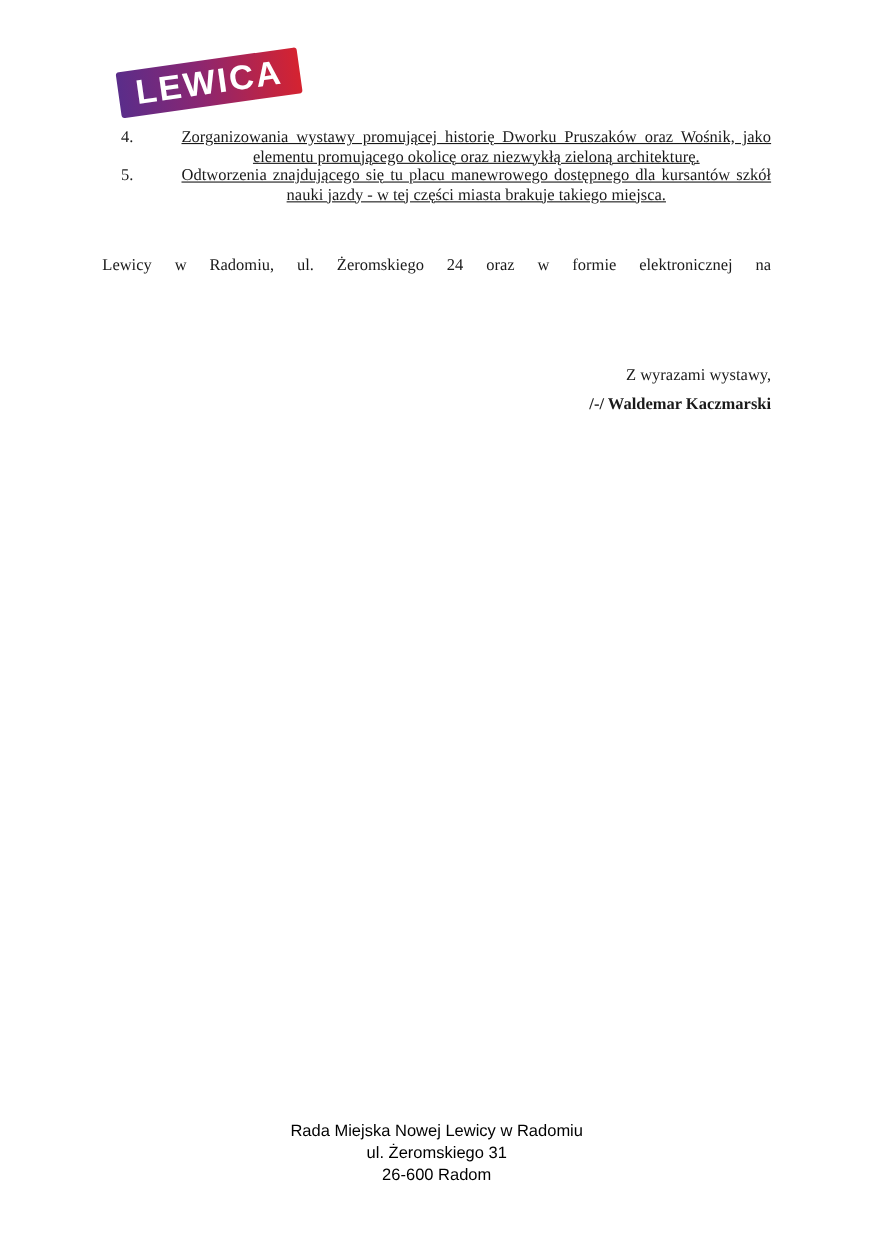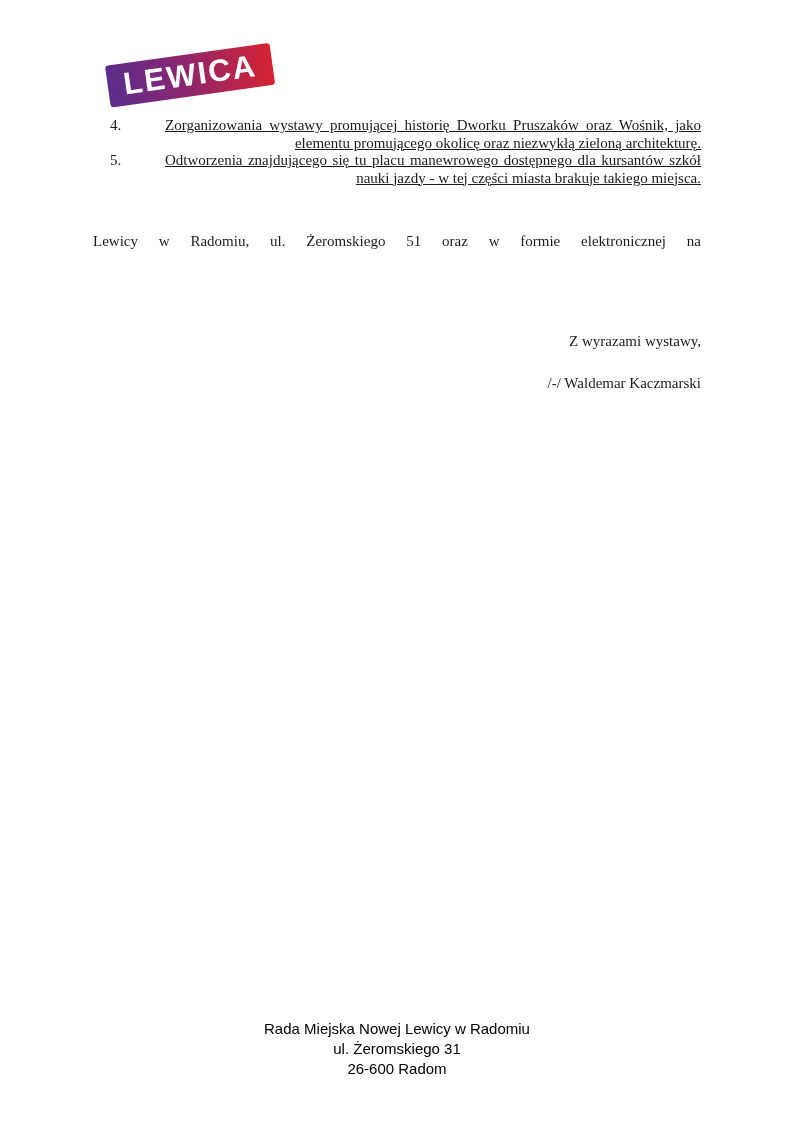--- a/index.html
+++ b/index.html
@@ -69,21 +69,21 @@
     text-decoration: underline;
   }
 
   
   .jline {
     text-align: justify;
     text-align-last: justify;
     white-space: normal;
   }
   .lline {
-    text-align: right;
+    text-align: center;
   }
 
   
   .paragraph {
     position: absolute;
     left: 93px;
     top: 232px;
     width: 608px;
     font-size: 15px;
     line-height: 19.5px;
@@ -95,21 +95,22 @@
   
   .signature {
     position: absolute;
     right: 93px;
     top: 332px;
     text-align: right;
     font-size: 15px;
     line-height: 18px;
   }
   .signature .sig-name {
-    margin-top: 24px;
+    margin-top: 9px;
+    font-weight: bold;
   }
 
   
   .footer {
     position: absolute;
     left: 0;
     right: 0;
     top: 1019px;
     text-align: center;
     font-family: "Liberation Sans", sans-serif;
@@ -141,21 +142,21 @@
       <div class="list-num">5.</div>
       <div class="list-lines">
         <div class="jline">Odtworzenia znajdującego się tu placu manewrowego dostępnego dla kursantów szkół</div>
         <div class="lline">nauki jazdy - w tej części miasta brakuje takiego miejsca.</div>
       </div>
     </div>
 
   </div>
 
   <div class="paragraph">
-    <div class="jline">Lewicy w Radomiu, ul. Żeromskiego 51 oraz w formie elektronicznej na</div>
+    <div class="jline">Lewicy w Radomiu, ul. Żeromskiego 24 oraz w formie elektronicznej na</div>
   </div>
 
   <div class="signature">
     <div class="sig-closing">Z wyrazami wystawy,</div>
     <div class="sig-name">/-/ Waldemar Kaczmarski</div>
   </div>
 
   <div class="footer">
     <div>Rada Miejska Nowej Lewicy w Radomiu</div>
     <div>ul. Żeromskiego 31</div>

